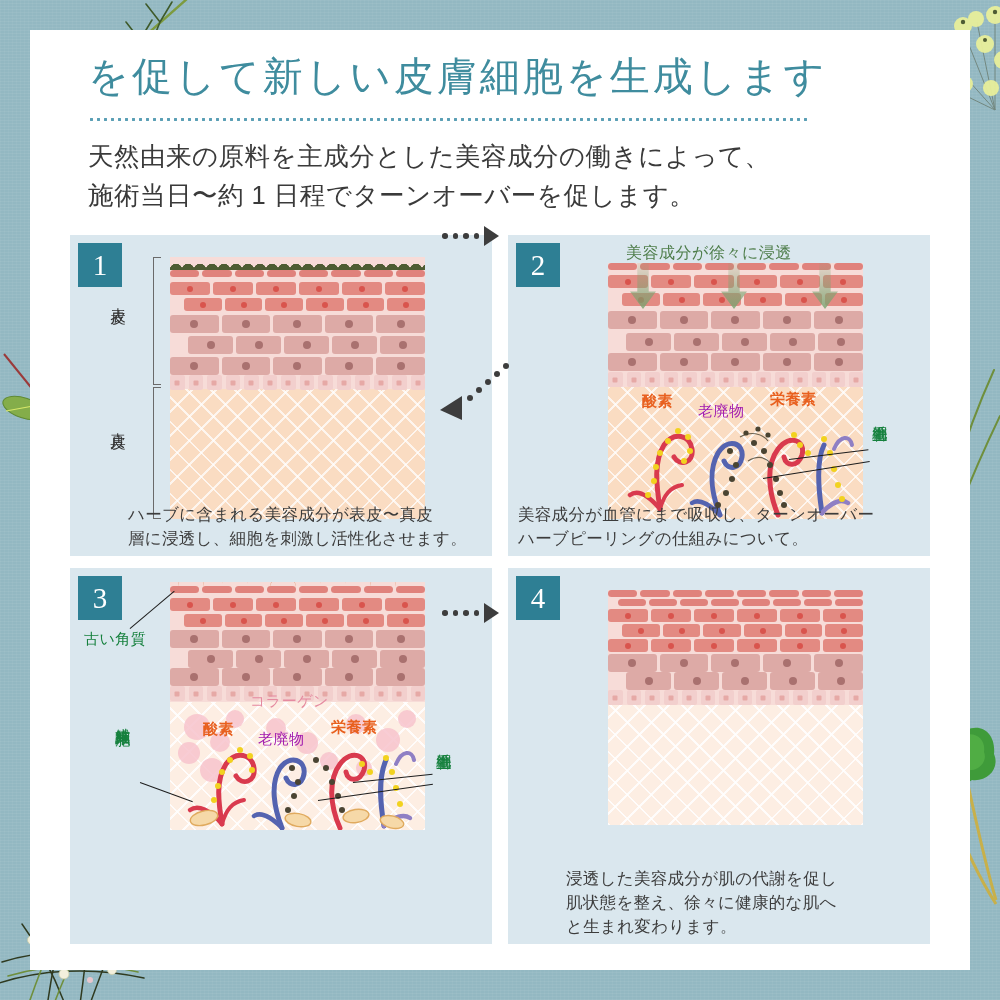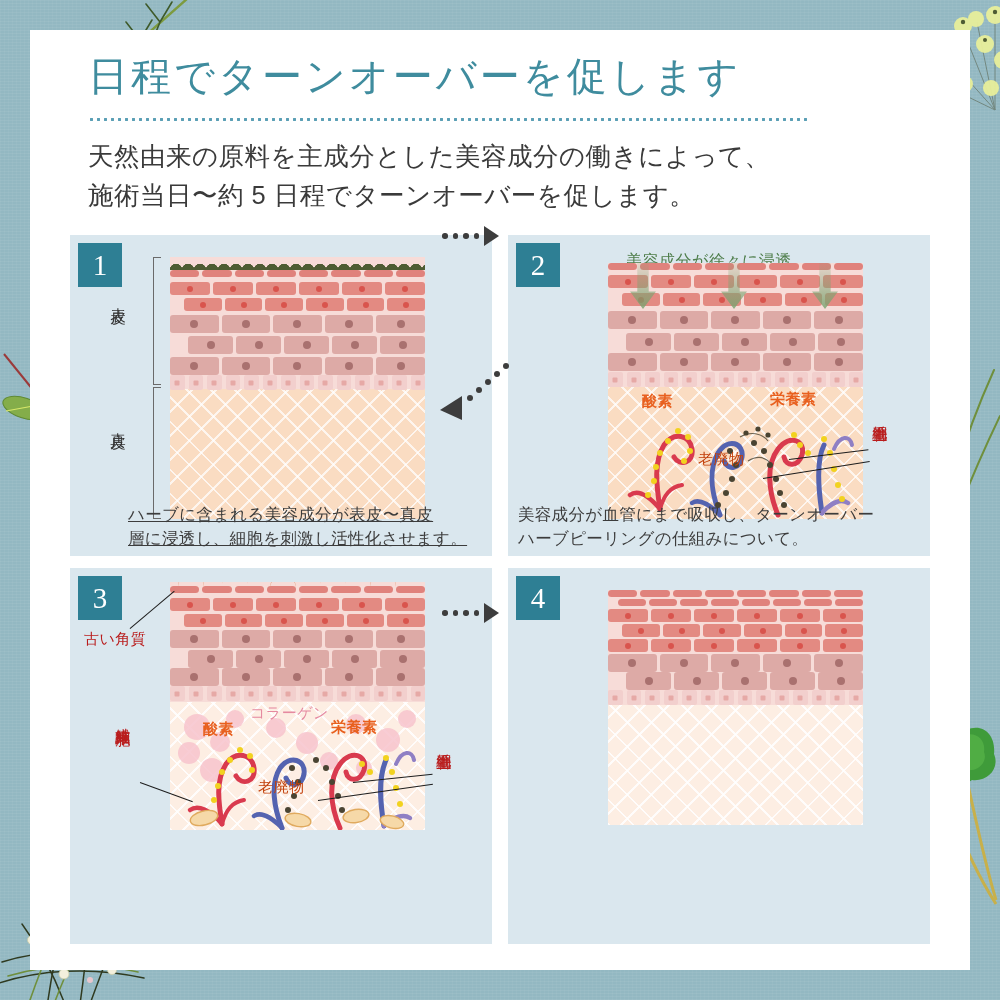--- a/index.html
+++ b/index.html
@@ -63,21 +63,21 @@
     font-size:29px; line-height:44px; text-align:center;
   }
 
   .caption {
     position:absolute; left:0; right:0; bottom:6px;
     font-size:16.5px; color:#3c3c3c; line-height:1.46;
     letter-spacing:.3px; text-align:left;
     padding-left:44px; padding-right:10px;
     white-space:pre-line;
   }
-  .cap-c { text-align:left; padding-left:58px;text-decoration:underline; }
+  .cap-c { text-align:left; padding-left:58px; }
 
   
   .skin { position:absolute; overflow:hidden; }
   .epi { position:absolute; left:0; right:0; top:0; }
   .derm {
     position:absolute; left:0; right:0; bottom:0;
     background-color:#fadcc2;
     background-image:
       repeating-linear-gradient(45deg, rgba(255,255,255,.72) 0 2px, rgba(0,0,0,0) 2px 17px),
       repeating-linear-gradient(-45deg, rgba(255,255,255,.72) 0 2px, rgba(0,0,0,0) 2px 17px);
@@ -125,24 +125,24 @@
   }
   .bracket { position:absolute; border-left:1.3px solid #6a6a6a; }
   .bracket::before,.bracket::after{
     content:""; position:absolute; left:0; width:7px; height:1.3px; background:#6a6a6a;
   }
   .bracket::before{ top:0; } .bracket::after{ bottom:0; }
 
   
   .anno { position:absolute; font-size:15px; letter-spacing:.5px; white-space:nowrap; }
   .anno.red { color:#e8601f; font-weight:bold; }
-  .anno.grey { color:#c2410c;margin-top:48px; }
+  .anno.grey { color:#a21caf; }
   .anno.pink { color:#e58aa0; }
   .anno.green { color:#4e7d4a; font-size:16px; }
-  .anno.black { color:#b91c1c; line-height:1.18; }
+  .anno.black { color:#15803d; line-height:1.18; }
   .anno.vert { writing-mode:vertical-rl; text-orientation:upright; letter-spacing:1px; }
 
   .leader { position:absolute; background:#1d1d1d; height:1.2px; transform-origin:left center; }
 
   
   .garrow {
     position:absolute; width:26px; height:46px;
     background:linear-gradient(to bottom, rgba(122,163,112,.12), rgba(122,163,112,.85));
     clip-path:polygon(28% 0, 72% 0, 72% 62%, 100% 62%, 50% 100%, 0 62%, 28% 62%);
   }
@@ -276,25 +276,25 @@
     </g>
     <g fill="#e8c7ce">
       <circle cx="116" cy="94" r="3"></circle>
         <circle cx="96" cy="114" r="3"></circle>
     </g>
   </svg>
 
   <div id="card">
 
     <div id="header">
-      <div id="title">日程でターンオーバーを促します</div>
+      <div id="title">を促して新しい皮膚細胞を生成します</div>
       <div id="rule"></div>
       <div id="lead">
         <div>天然由来の原料を主成分とした美容成分の働きによって、</div>
-        <div>施術当日〜約 5 日程でターンオーバーを促します。</div>
+        <div>施術当日〜約 1 日程でターンオーバーを促します。</div>
       </div>
     </div>
 
     <div id="grid">
 
       <div class="panel">
         <div class="badge">1</div>
 
         <div class="bracket" style="left:83px; top:22px; height:128px;"></div>
         <div class="vlabel" style="left:40px; top:60px;">表皮</div>
@@ -371,21 +371,21 @@
           </div>
         </div>
 
         <div class="caption cap-c">ハーブに含まれる美容成分が表皮〜真皮
 層に浸透し、細胞を刺激し活性化させます。</div>
       </div>
 
       <div class="panel">
         <div class="badge">2</div>
 
-        <div class="anno green" style="left:118px; top:16px;font-family:Liberation Mono, monospace;">美容成分が徐々に浸透</div>
+        <div class="anno green" style="left:118px; top:8px;font-family:Liberation Mono, monospace;">美容成分が徐々に浸透</div>
 
         <div class="skin" style="left:100px; top:28px; width:255px; height:256px;">
           <div class="derm" style="height:134px;"></div>
           <div class="epi" style="height:124px; background:#f7dcd8;">
             <div class="row r-sc" style="top:0px;">
               <div class="brick"></div>
                 <div class="brick"></div>
                 <div class="brick"></div>
                 <div class="brick"></div>
               <div class="brick"></div>
@@ -652,21 +652,21 @@
             </g>
           </svg>
         </div>
 
         <div class="anno black" style="left:14px; top:62px;">古い角質</div>
         <div class="leader" style="left:60px; top:60px; width:58px; transform:rotate(-40deg);"></div>
 
         <div class="anno black vert" style="left:44px; top:148px;">繊維芽細胞</div>
         <div class="leader" style="left:70px; top:214px; width:56px; transform:rotate(20deg);"></div>
 
-        <div class="anno pink" style="left:180px; top:136px;">コラーゲン</div>
+        <div class="anno pink" style="left:180px; top:124px;">コラーゲン</div>
         <div class="anno red" style="left:133px; top:152px;">酸素</div>
         <div class="anno grey" style="left:188px; top:162px;">老廃物</div>
         <div class="anno red" style="left:261px; top:150px;">栄養素</div>
 
         <div class="anno black vert" style="left:365px; top:173px;">毛細血管</div>
         <div class="leader" style="left:283px; top:214px; width:80px; transform:rotate(-6deg);"></div>
         <div class="leader" style="left:248px; top:232px; width:116px; transform:rotate(-8deg);"></div>
 
       </div>
 
@@ -746,20 +746,23 @@
               <div class="brick"></div>
                 <div class="brick"></div>
                 <div class="brick"></div>
                 <div class="brick"></div>
               <div class="brick"></div>
                 <div class="brick"></div>
             </div>
           </div>
         </div>
 
+        <div class="caption cap-c">浸透した美容成分が肌の代謝を促し
+肌状態を整え、徐々に健康的な肌へ
+と生まれ変わります。</div>
       </div>
     </div>
 
     <div class="steparrow" style="left:412px; top:196px;">
       <span class="dot"></span>
       <span class="dot"></span>
       <span class="dot"></span>
       <span class="dot"></span>
       <span class="tri"></span>
     </div>

